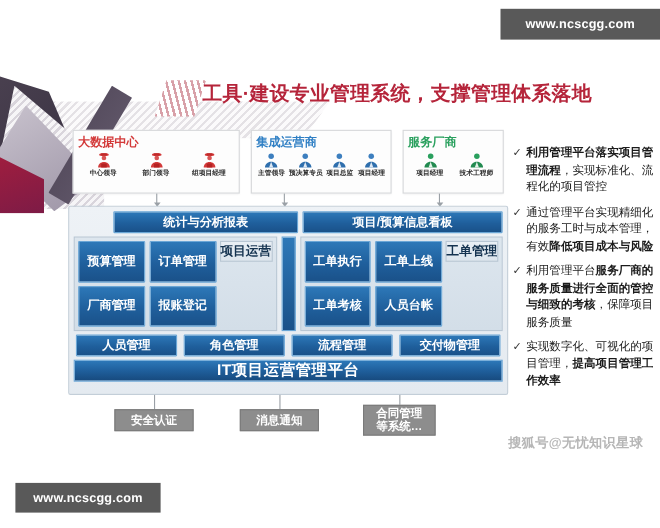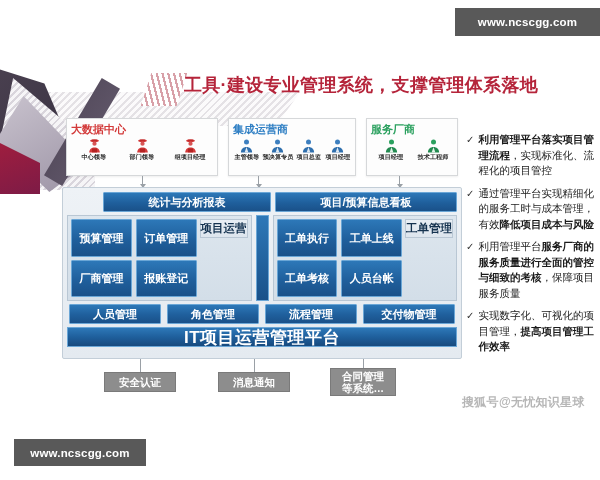--- a/index.html
+++ b/index.html
@@ -146,21 +146,21 @@
     border: 1px solid #6aa6d6;
   }
 
   #row-bottom { display: flex; gap: 6px; height: 20px; padding: 0 2px; }
   #row-bottom .blue-box { flex: 1; }
 
   #platform-bar {
     height: 20px;
     background: linear-gradient(180deg, #2d78b8 0%, #1f5f9c 50%, #174a7e 100%);
     border: 1px solid #6aa6d6;
-    color: #ffffff; font-size: 17px; font-weight: bold;
+    color: #ffffff; font-size: 14px; font-weight: bold;
     display: flex; align-items: center; justify-content: center;
     letter-spacing: .5px;
   }
 
   
   .support-box {
     position: absolute; background: #8d8d8d; border: 1px solid #7a7a7a;
     color: #ffffff; font-size: 10.5px; font-weight: bold;
     display: flex; align-items: center; justify-content: center;
     text-align: center; line-height: 1.15;

